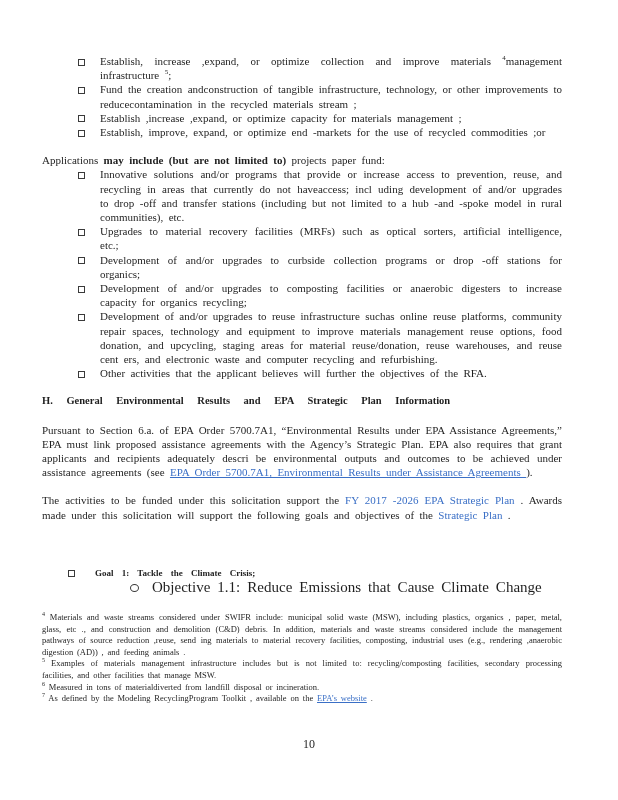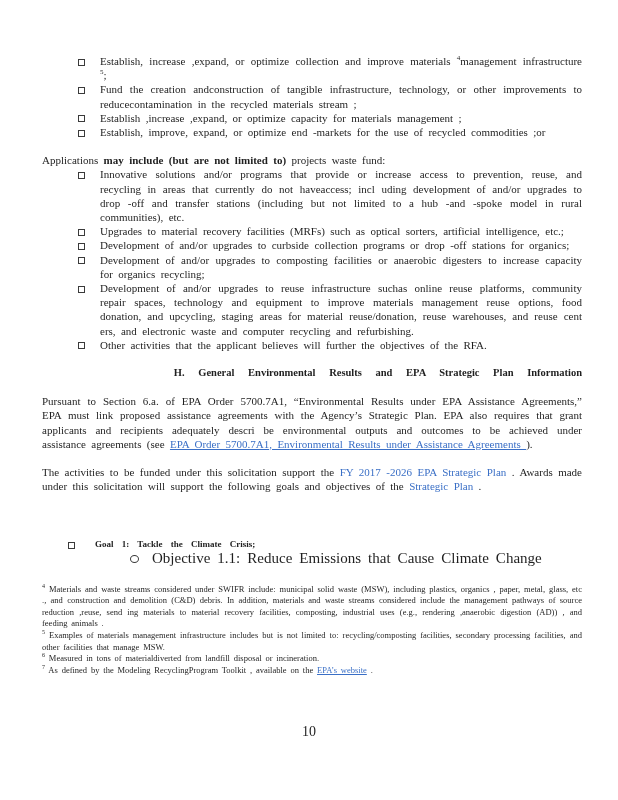--- a/index.html
+++ b/index.html
@@ -5,21 +5,21 @@
   html,body{margin:0;padding:0;background:#9a9a9a;}
   .page{
     position:relative;
     width:618px;height:800px;
     margin:0 auto;
     background:#ffffff;
     font-family:"Liberation Serif","DejaVu Serif",serif;
     color:#1f1f1f;
     overflow:hidden;
     box-sizing:border-box;
-    padding:54px 36px 0 42px;
+    padding:54px 56px 0 42px;
   }
   .body-text{
     font-size:11px;
     line-height:14.2px;
     text-align:justify;
     word-spacing:0.24em;
   }
   p{margin:0;}
   .gap{height:14px;}
 
@@ -49,21 +49,21 @@
     line-height:0;
     vertical-align:super;
   }
 
   .bold{font-weight:bold;}
 
   .section-heading{
     font-weight:bold;
     font-size:10.5px;
     word-spacing:11px;
-    text-align:right;
+    text-align:left;
   }
 
   a.link-underline{
     color:#3a6fc6;
     text-decoration:underline;
     text-decoration-color:#3a6fc6;
     cursor:pointer;
     font-family:Liberation Serif, serif;
   }
   a.link-plain{
@@ -95,23 +95,23 @@
     font-size:8.5px;
     line-height:11.6px;
     text-align:justify;
     word-spacing:0.2em;
   }
   .footnotes sup.fnref{font-size:6px;}
 
   .page-number{
     position:absolute;
     left:0;right:0;
-    bottom:60px;
+    bottom:48px;
     text-align:center;
-    font-size:14px;
+    font-size:12px;
   }
 </style>
 </head>
 <body>
 
 <div class="page">
 
   <div class="blist body-text">
     <div class="bitem">
       <span class="sq-marker"></span>
@@ -127,21 +127,21 @@
     </div>
     <div class="bitem">
       <span class="sq-marker"></span>
       <span>Establish, improve, expand, or optimize end -markets for the use of recycled commodities ;or</span>
     </div>
   </div>
 
   <div class="gap"></div>
 
   <p class="body-text">
-    <span>Applications </span><span class="bold">may include (but are not limited to)</span><span> projects waste fund:</span>
+    <span>Applications </span><span class="bold">may include (but are not limited to)</span><span> projects paper fund:</span>
   </p>
 
   <div class="blist body-text">
     <div class="bitem">
       <span class="sq-marker"></span>
       <span>Innovative solutions and/or programs that provide or increase access to prevention, reuse, and recycling in areas that currently do not haveaccess; incl uding development of and/or upgrades to drop -off and transfer stations (including but not limited to a hub -and -spoke model in rural communities), etc.</span>
     </div>
     <div class="bitem">
       <span class="sq-marker"></span>
     </div>

